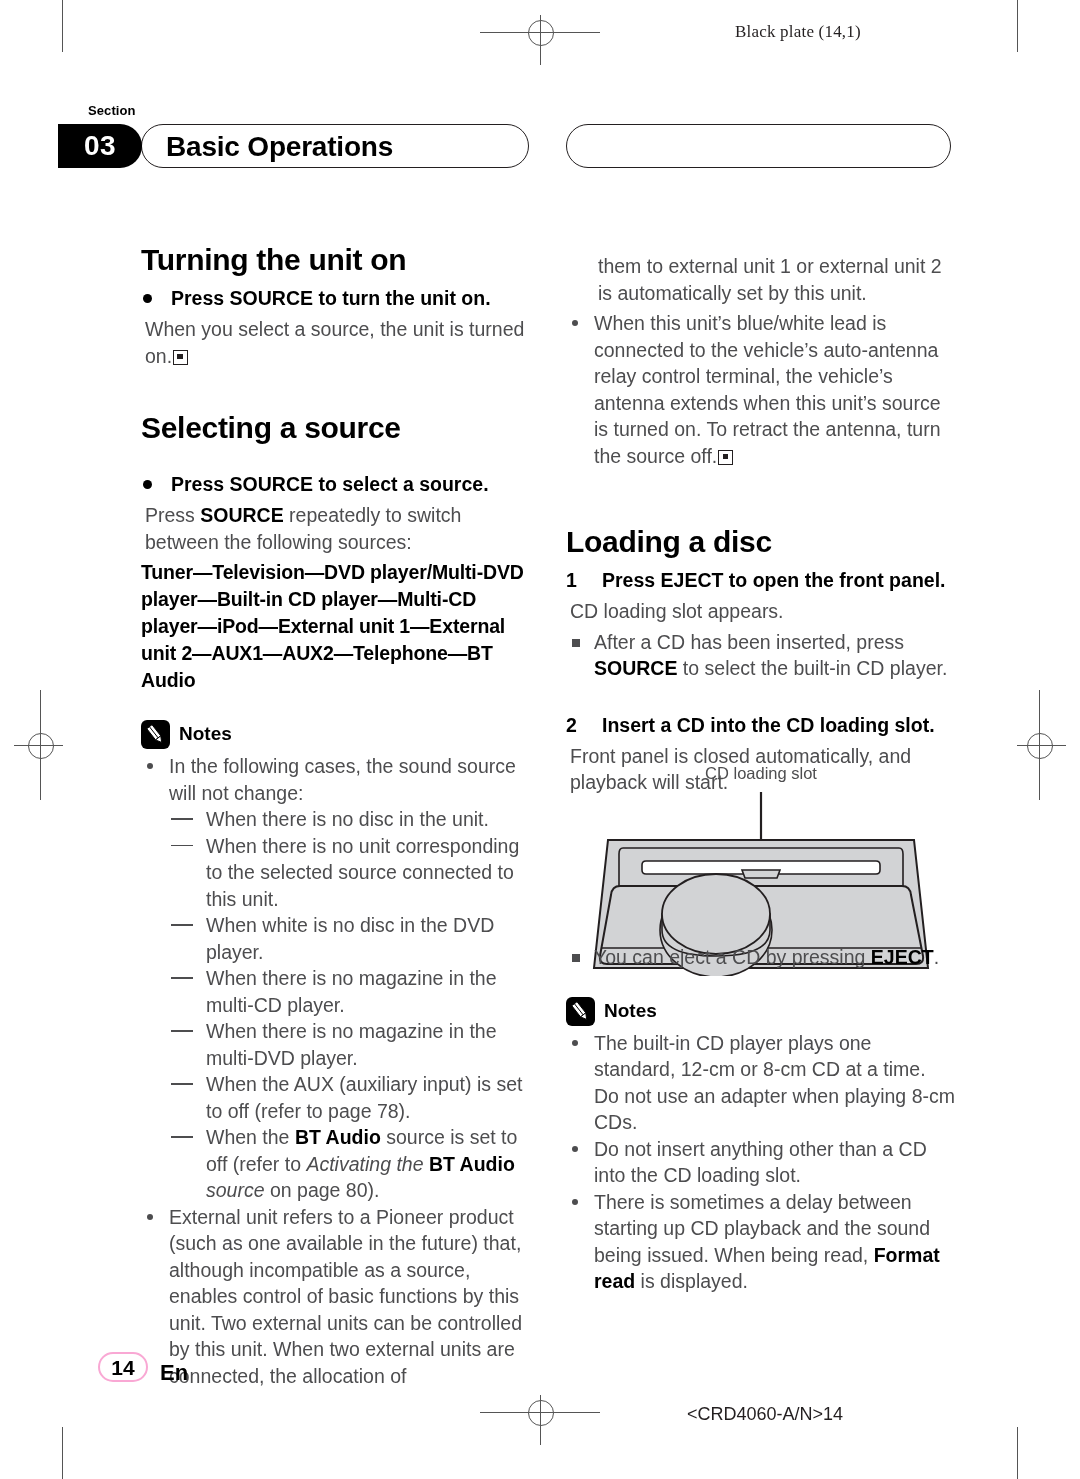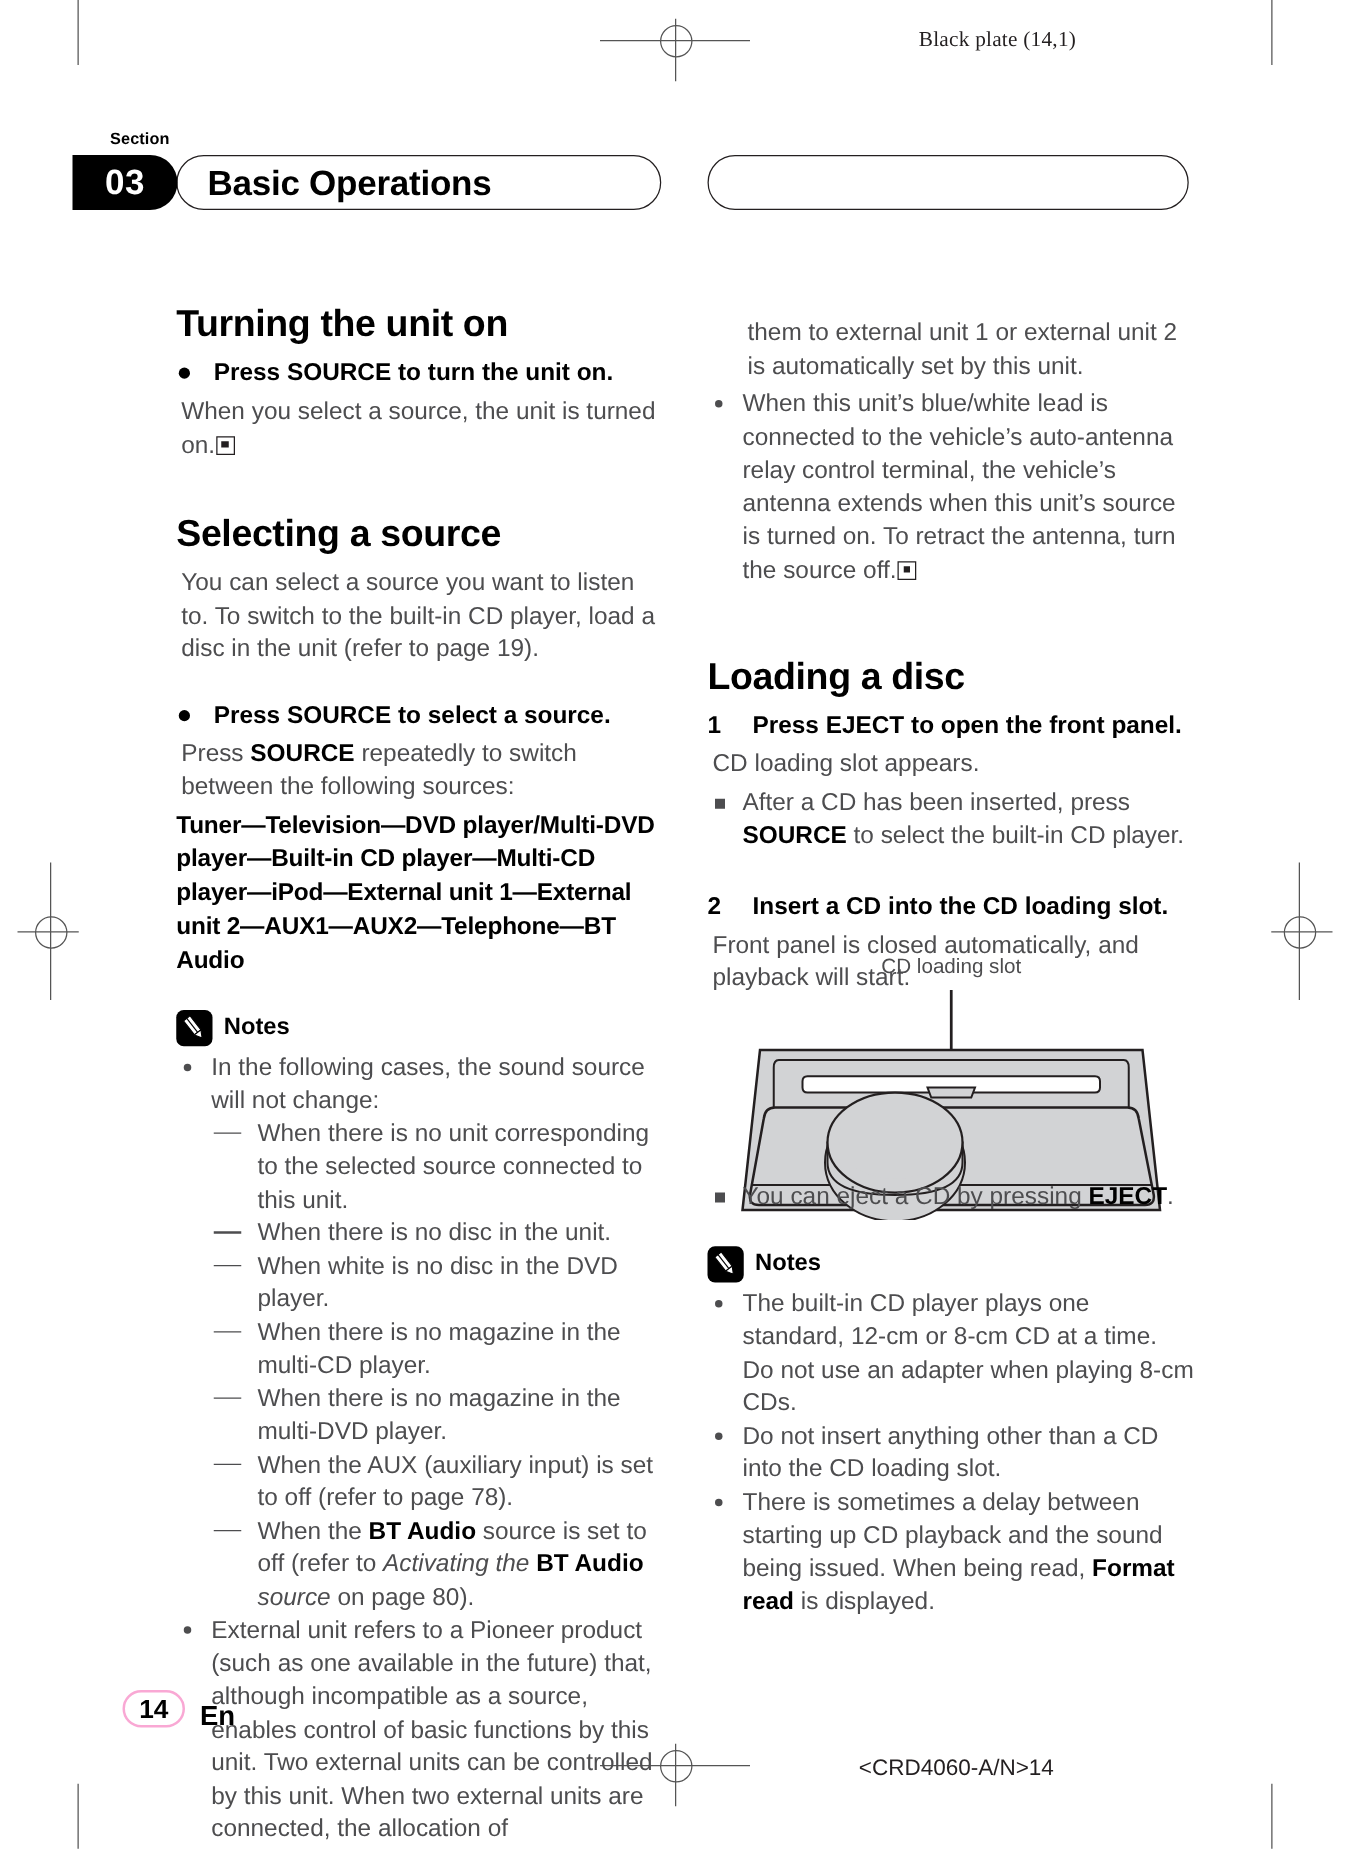--- a/index.html
+++ b/index.html
@@ -346,21 +346,20 @@
 
   <p class="bullethead">
     <span class="dot"></span>
     <span>Press SOURCE to turn the unit on.</span>
   </p>
 
   <p class="body"><span>When you select a source, the unit is turned on.</span><span class="endmark"></span></p>
 
   <h1 class="head spaced">Selecting a source</h1>
 
-  <p class="body">You can select a source you want to listen to. To switch to the built-in CD player, load a disc in the unit (refer to page 19).</p>
 
   <p class="bullethead" style="margin-top:26px;">
     <span class="dot"></span>
     <span>Press SOURCE to select a source.</span>
   </p>
 
   <p class="body"><span>Press </span><b class="inline">SOURCE</b><span> repeatedly to switch between the following sources:</span></p>
 
   <p class="sourcechain">Tuner—Television—DVD player/Multi-DVD player—Built-in CD player—Multi-CD player—iPod—External unit 1—External unit 2—AUX1—AUX2—Telephone—BT Audio</p>
 
@@ -378,25 +377,25 @@
     <span class="notes-label">Notes</span>
   </div>
 
   <ul class="notes">
     <li>
       <span class="bul"></span>
       <span>In the following cases, the sound source will not change:</span>
       <ul class="sub">
         <li>
           <span class="emd"></span>
+          <span>When there is no disc in the unit.</span>
+        </li>
+        <li>
+          <span class="emd"></span>
           <span>When there is no unit corresponding to the selected source connected to this unit.</span>
-        </li>
-        <li>
-          <span class="emd"></span>
-          <span>When there is no disc in the unit.</span>
         </li>
         <li>
           <span class="emd"></span>
           <span>When white is no disc in the DVD player.</span>
         </li>
         <li>
           <span class="emd"></span>
           <span>When there is no magazine in the multi-CD player.</span>
         </li>
         <li>

